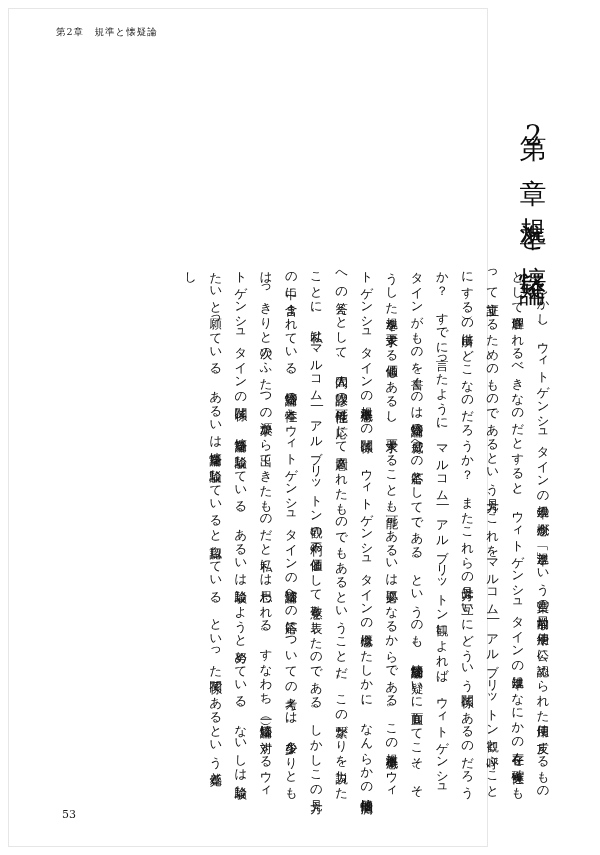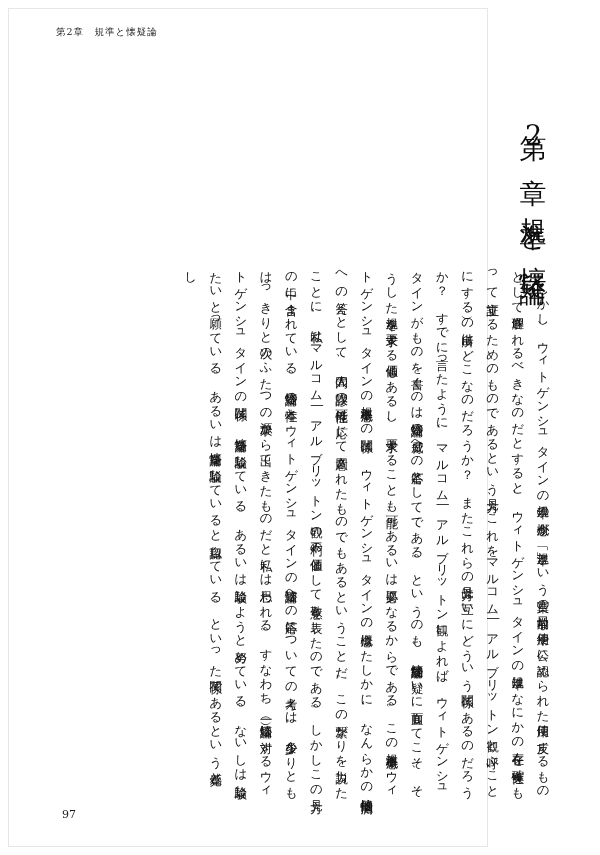--- a/index.html
+++ b/index.html
@@ -107,14 +107,14 @@
 
   <div class="running-head">第2章　規準と懐疑論</div>
 
   <div class="text-block">
     <h1 class="chapter-title">第2章　規準と懐疑論</h1>
     <div class="body-col">
       <p>しかし、ウィトゲンシュタインの規準の概念が、「規準」という言葉の日常的な使用や公に認められた使用に反するものとして理解されるべきなのだとすると、ウィトゲンシュタインの規準はなにかの存在を確実性をもって立証するためのものであるという見方、（これをマルコム―アルブリットン観と呼ぶことにする）の出所はどこなのだろうか？　またこれらの見方は互いにどういう関係にあるのだろうか？　すでに言ったように、マルコム―アルブリットン観によれば、ウィトゲンシュタインがものを書くのは懐疑論の脅威への応答としてである。というのも、懐疑論的な疑いに直面してこそ、そうした規準を要求する価値もあるし、要求することも可能、あるいは必要になるからである。この規準概念とウィトゲンシュタインの規準概念との関係は、ウィトゲンシュタインの概念はたしかに、なんらかの懐疑的憶測への答えとして、人間の誤謬の可能性に応じて意図されたものでもあるということだ。この繋がりを力説したことに、私はマルコム―アルブリットン観の不朽の価値として敬意を表したのである。しかしこの見方の中に含まれている、懐疑論の本性とウィトゲンシュタインの懐疑論への応答についての考えは、多少なりともはっきりと次のふたつの源泉から出てきたものだと私には思われる。すなわち、（一）懐疑論に対するウィトゲンシュタインの関係は、懐疑論を論駁している、あるいは論駁しようと努めている、ないしは論駁したいと願っている、あるいは懐疑論を論駁していると自認している、といった関係であるという感覚と、し</p>
     </div>
   </div>
 
-  <div class="folio">97</div>
+  <div class="folio">53</div>
 </div>
 
 </body></html>

